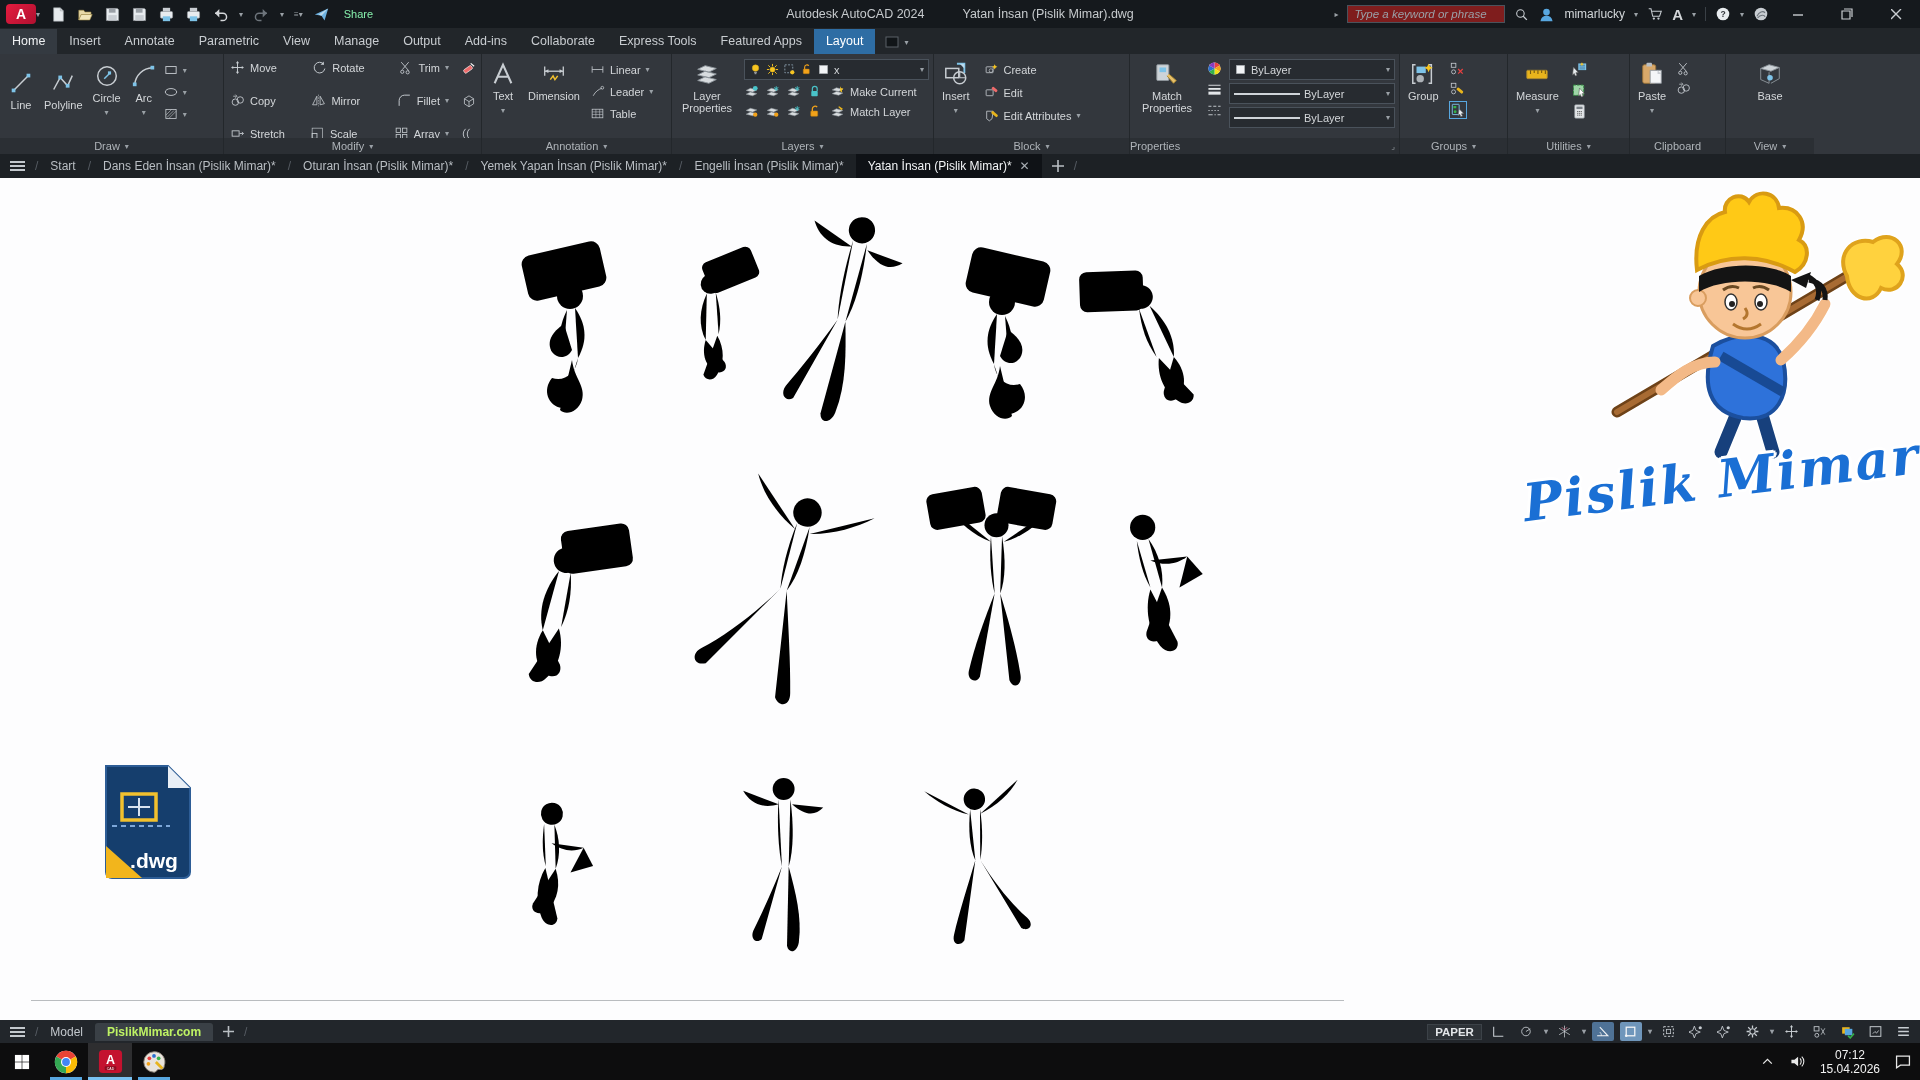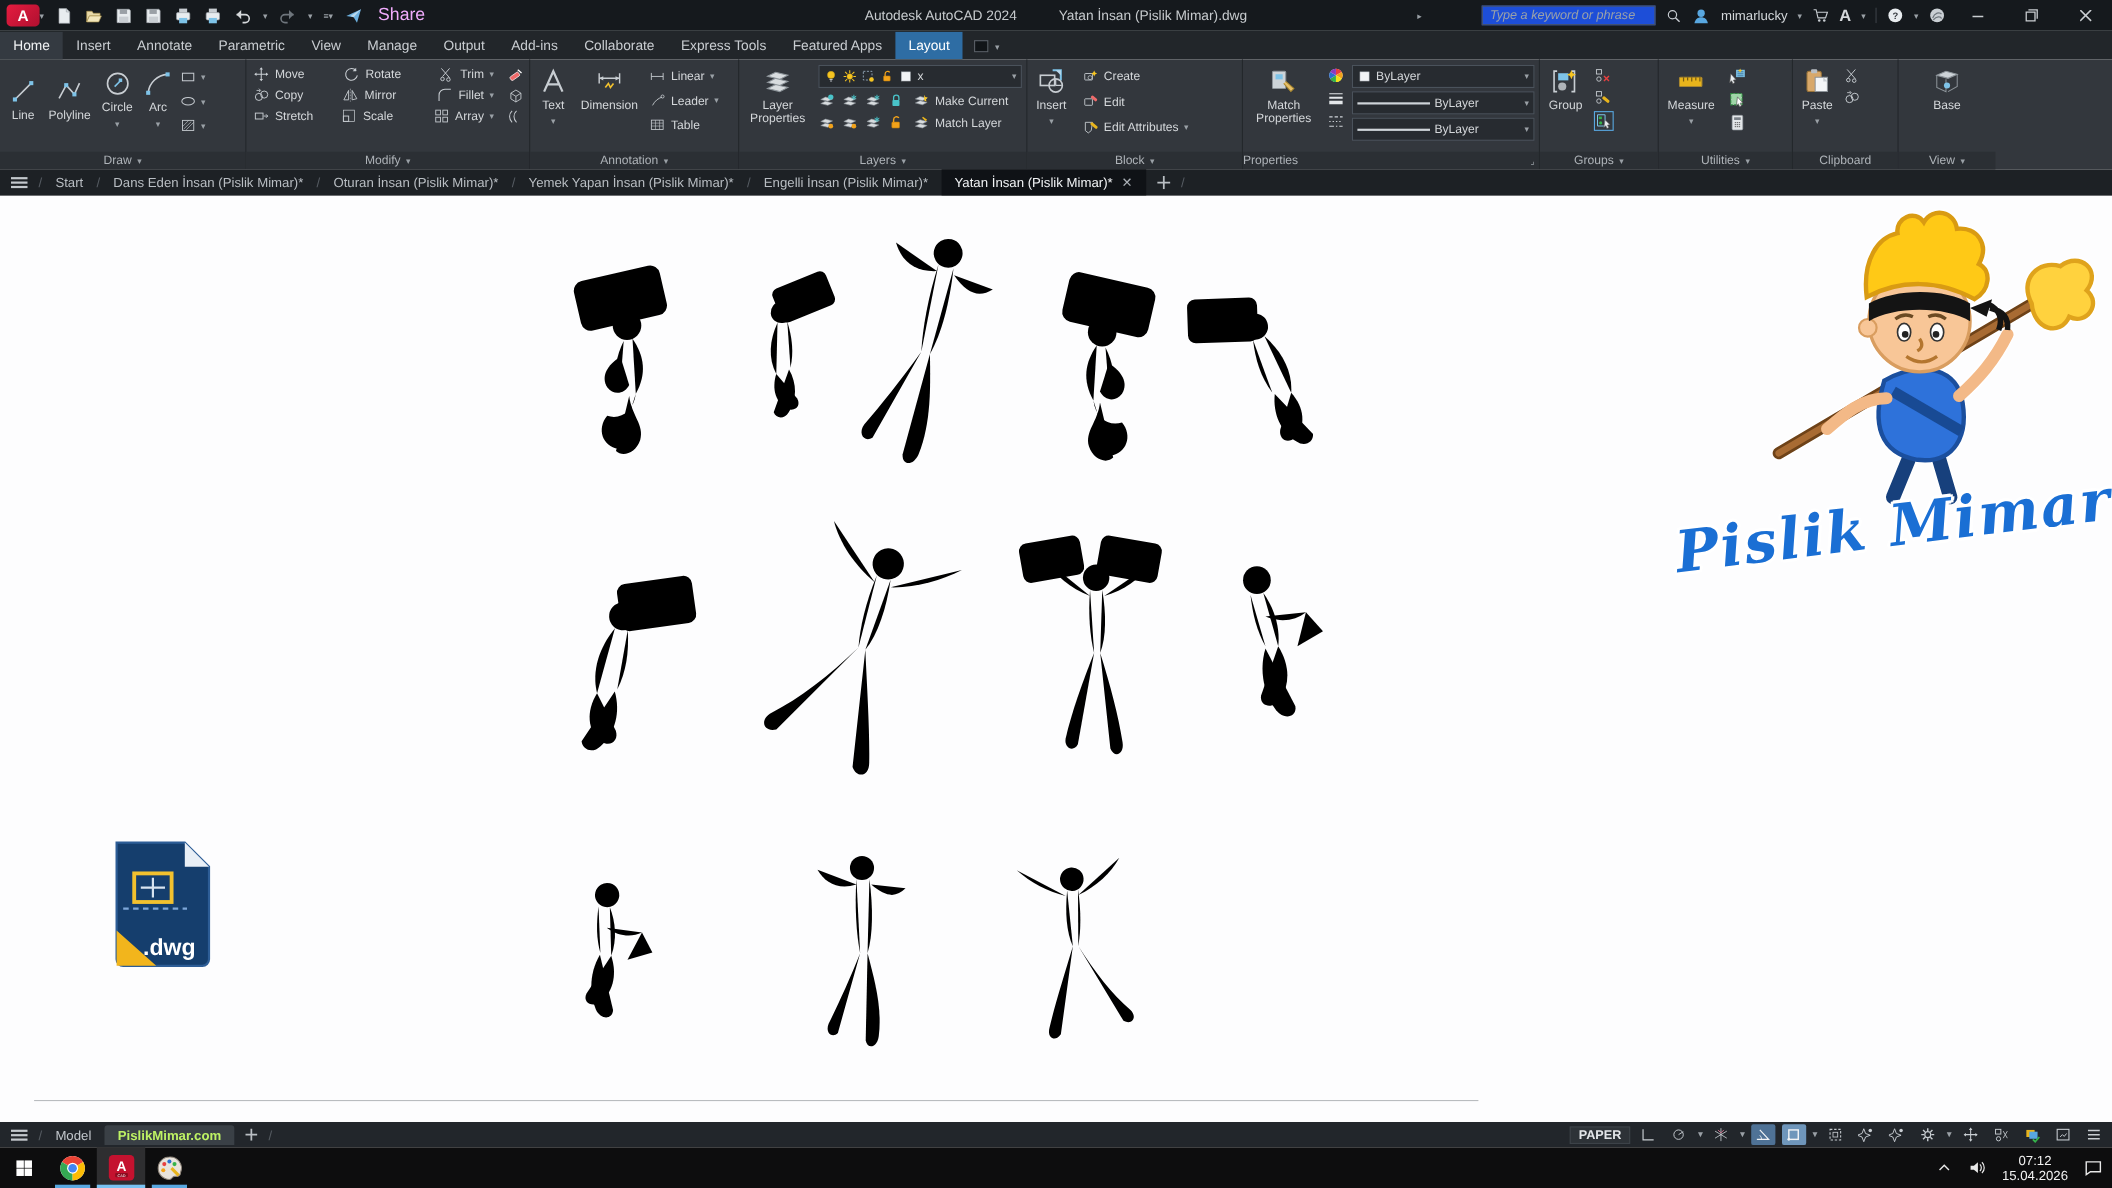--- a/index.html
+++ b/index.html
@@ -9,26 +9,26 @@
 
   
   .titlebar { position:absolute; left:0; top:0; width:1920px; height:28px;
               background:#15191d; display:flex; align-items:center; color:#c9cdd1; font-size:12px; }
   .acad-logo { width:30px; height:20px; margin-left:6px; background:linear-gradient(135deg,#e51c3f,#b01030);
                border-radius:4px; color:#fff; font-weight:bold; font-size:14px;
                display:flex; align-items:center; justify-content:center; }
   .qat { display:flex; align-items:center; gap:10px; margin-left:10px; }
   .qat .ic { width:17px; height:17px; }
   .caret { font-size:8px; color:#9aa0a6; }
-  .share-lab { margin-left:4px; font-size:16px; color:#f0abfc; }
+  .share-lab { margin-left:4px; font-size:11px; color:#86efac; }
   .tb-center { position:absolute; left:50%; transform:translateX(-50%); display:flex; gap:38px;
                color:#c6cacd; font-size:12.5px; white-space:nowrap; }
   .tb-right { position:absolute; right:0; top:0; height:28px; display:flex; align-items:center; gap:9px; padding-right:4px; }
-  .kwsearch { width:158px; height:18px; background:#1d4ed8; border:1px solid #4a525b; color:#aab0b6;
-              font-style:italic; font-size:11.5px; padding:0 6px; outline:none;margin-left:46px; }
+  .kwsearch { width:158px; height:18px; background:#7f1d1d; border:1px solid #4a525b; color:#aab0b6;
+              font-style:italic; font-size:11.5px; padding:0 6px; outline:none; }
   .kwsearch::placeholder { color:#9aa1a8; font-style:italic; }
   .uname { color:#d3d7da; font-size:12px; }
   .winbtn { width:40px; height:28px; display:flex; align-items:center; justify-content:center; }
   .vdiv { width:1px; height:14px; background:#3a4046; }
 
   
   .tabrow { position:absolute; left:0; top:28px; width:1920px; height:26px; background:#22262a;
             display:flex; align-items:flex-end; color:#c9cdd1; font-size:12.5px; }
   .rtab { padding:5px 12px 6px; cursor:default; white-space:nowrap; }
   .rtab.active { background:#343a41; color:#f0f2f4; }
@@ -724,21 +724,21 @@
             </div>
         </div>
       </div>
       <div class="plabel">
           <span>Draw</span>
           <span class="caret">▾</span>
         </div>
     </div>
 
     <div class="panel" style="width:258px">
-      <div class="col" style="gap:2px">
+      <div class="col" style="gap:16px">
         <div class="row" style="gap:10px">
           <div class="sb" style="width:74px">
               <svg class="ic">
                 <use href="#s-move"></use>
               </svg>
               <span>Move</span>
             </div>
           <div class="sb" style="width:78px">
               <svg class="ic">
                 <use href="#s-rotate"></use>

